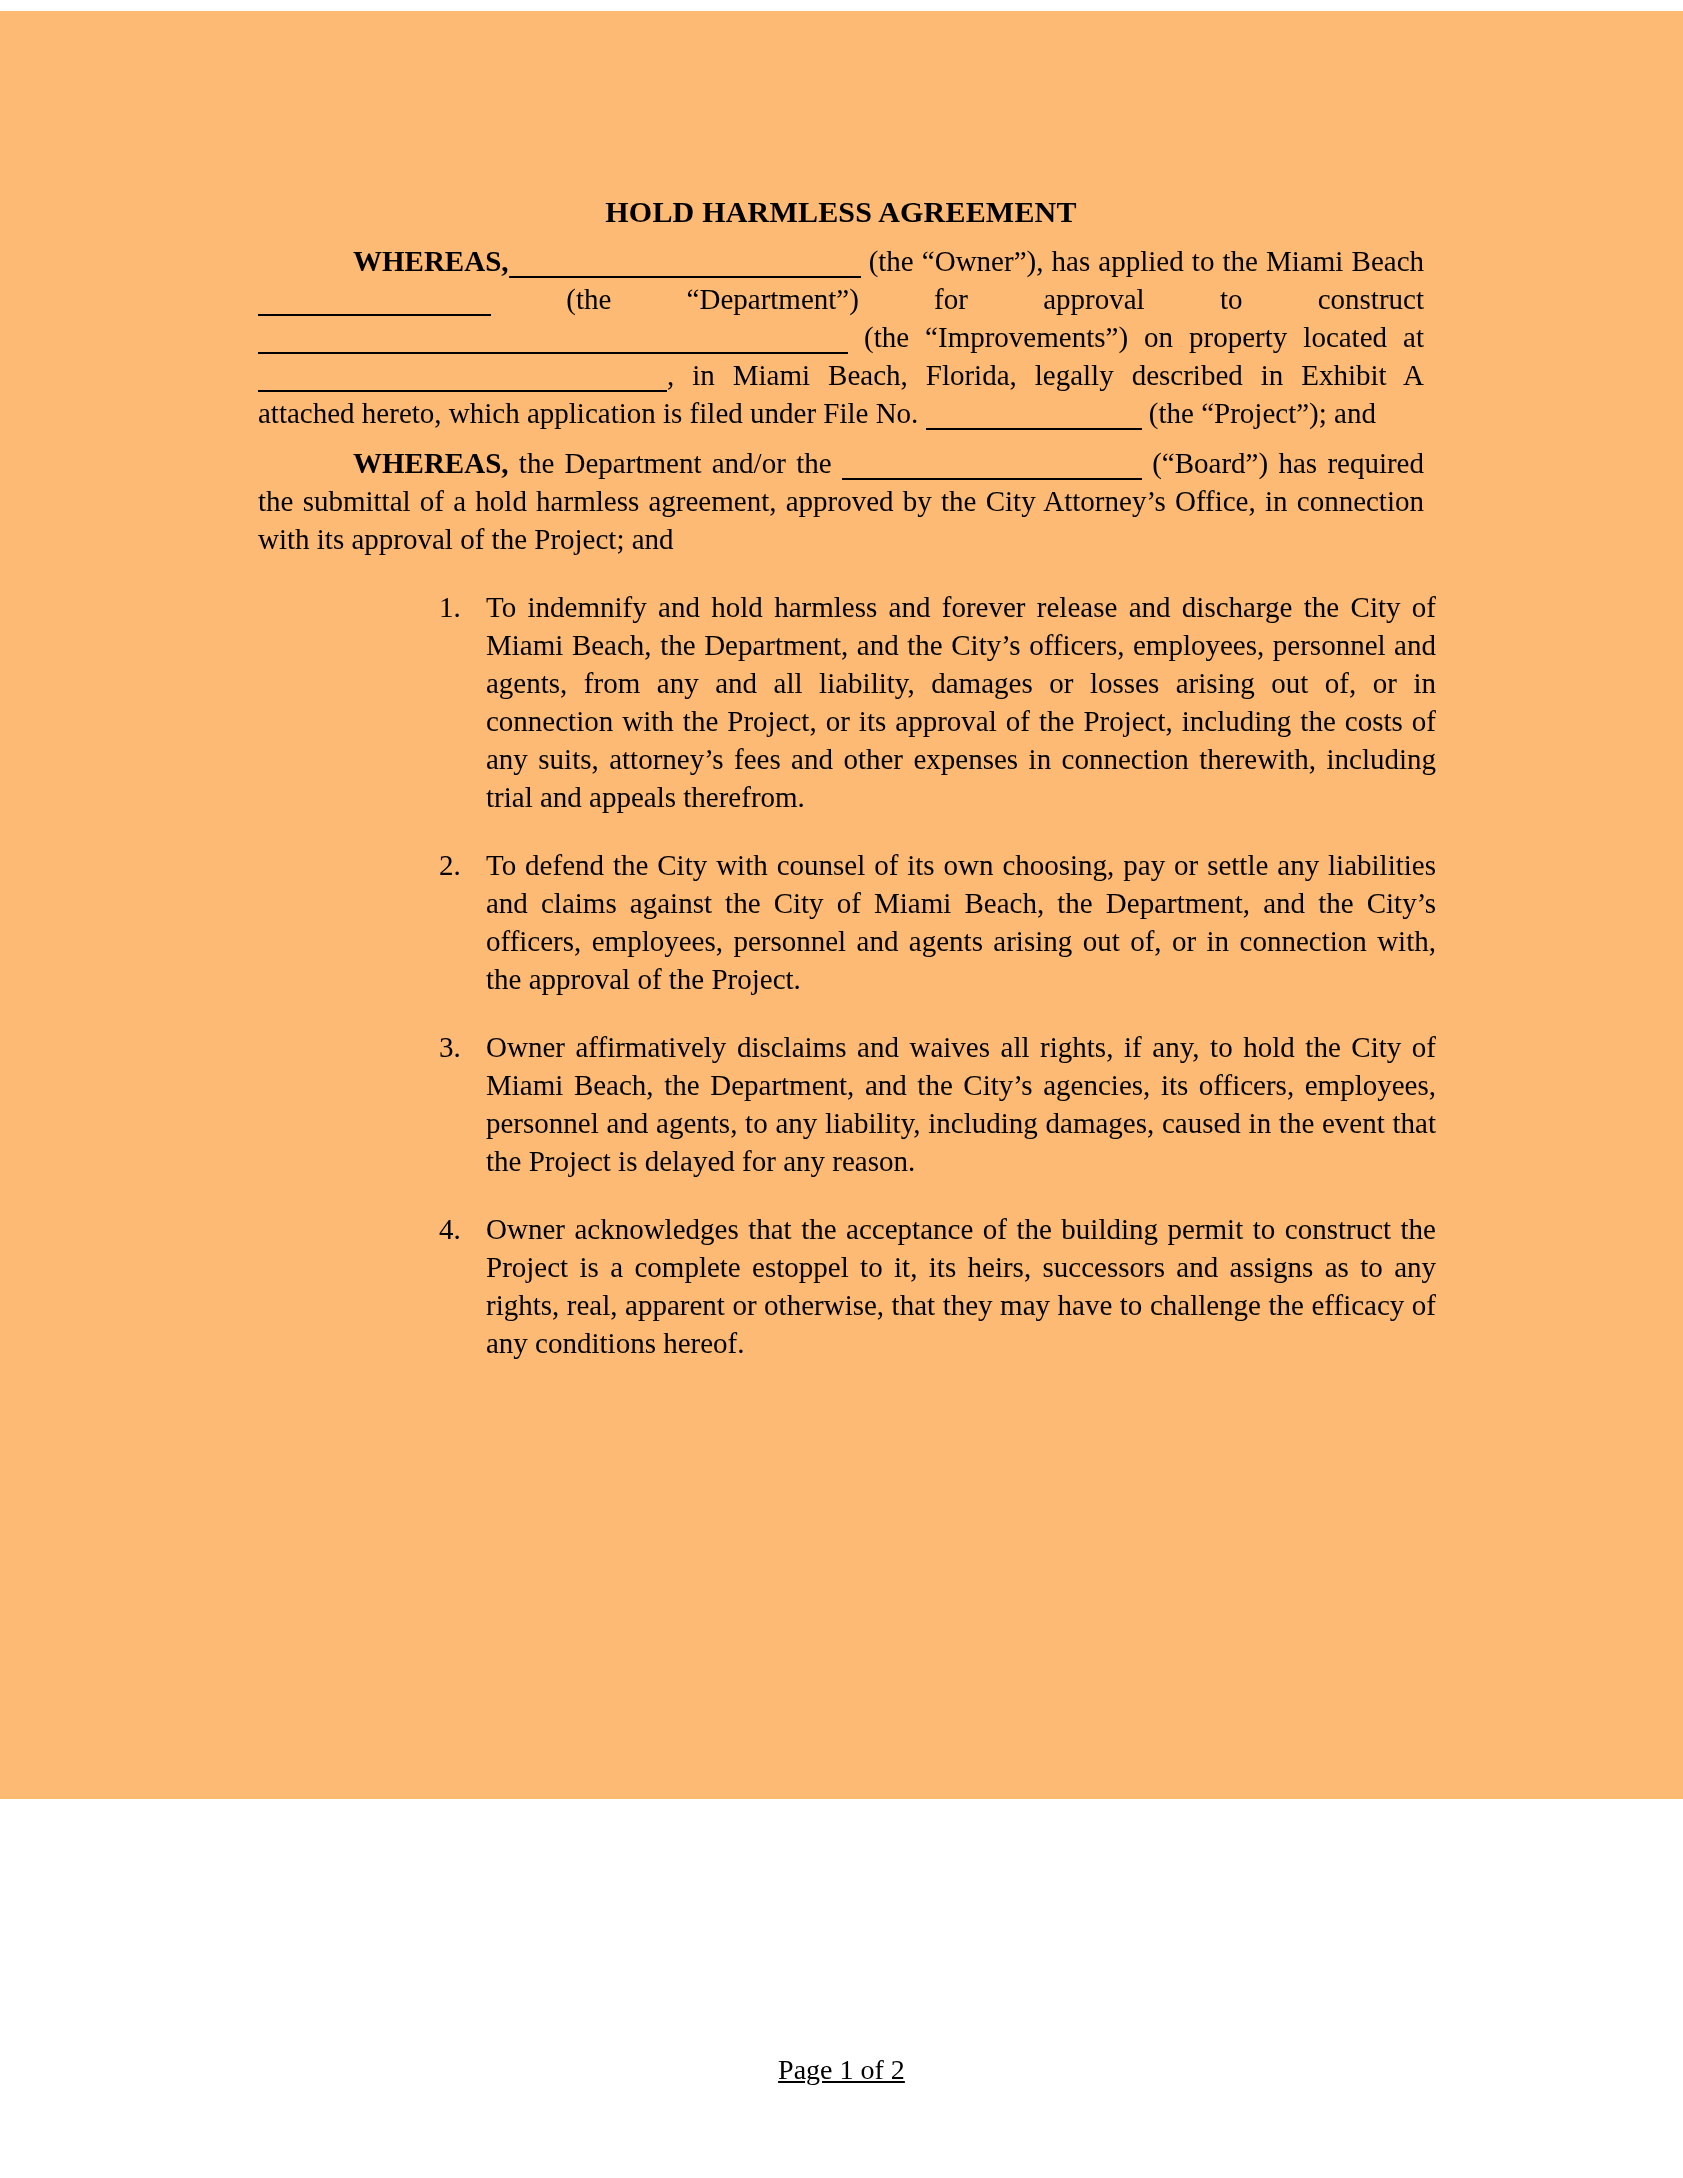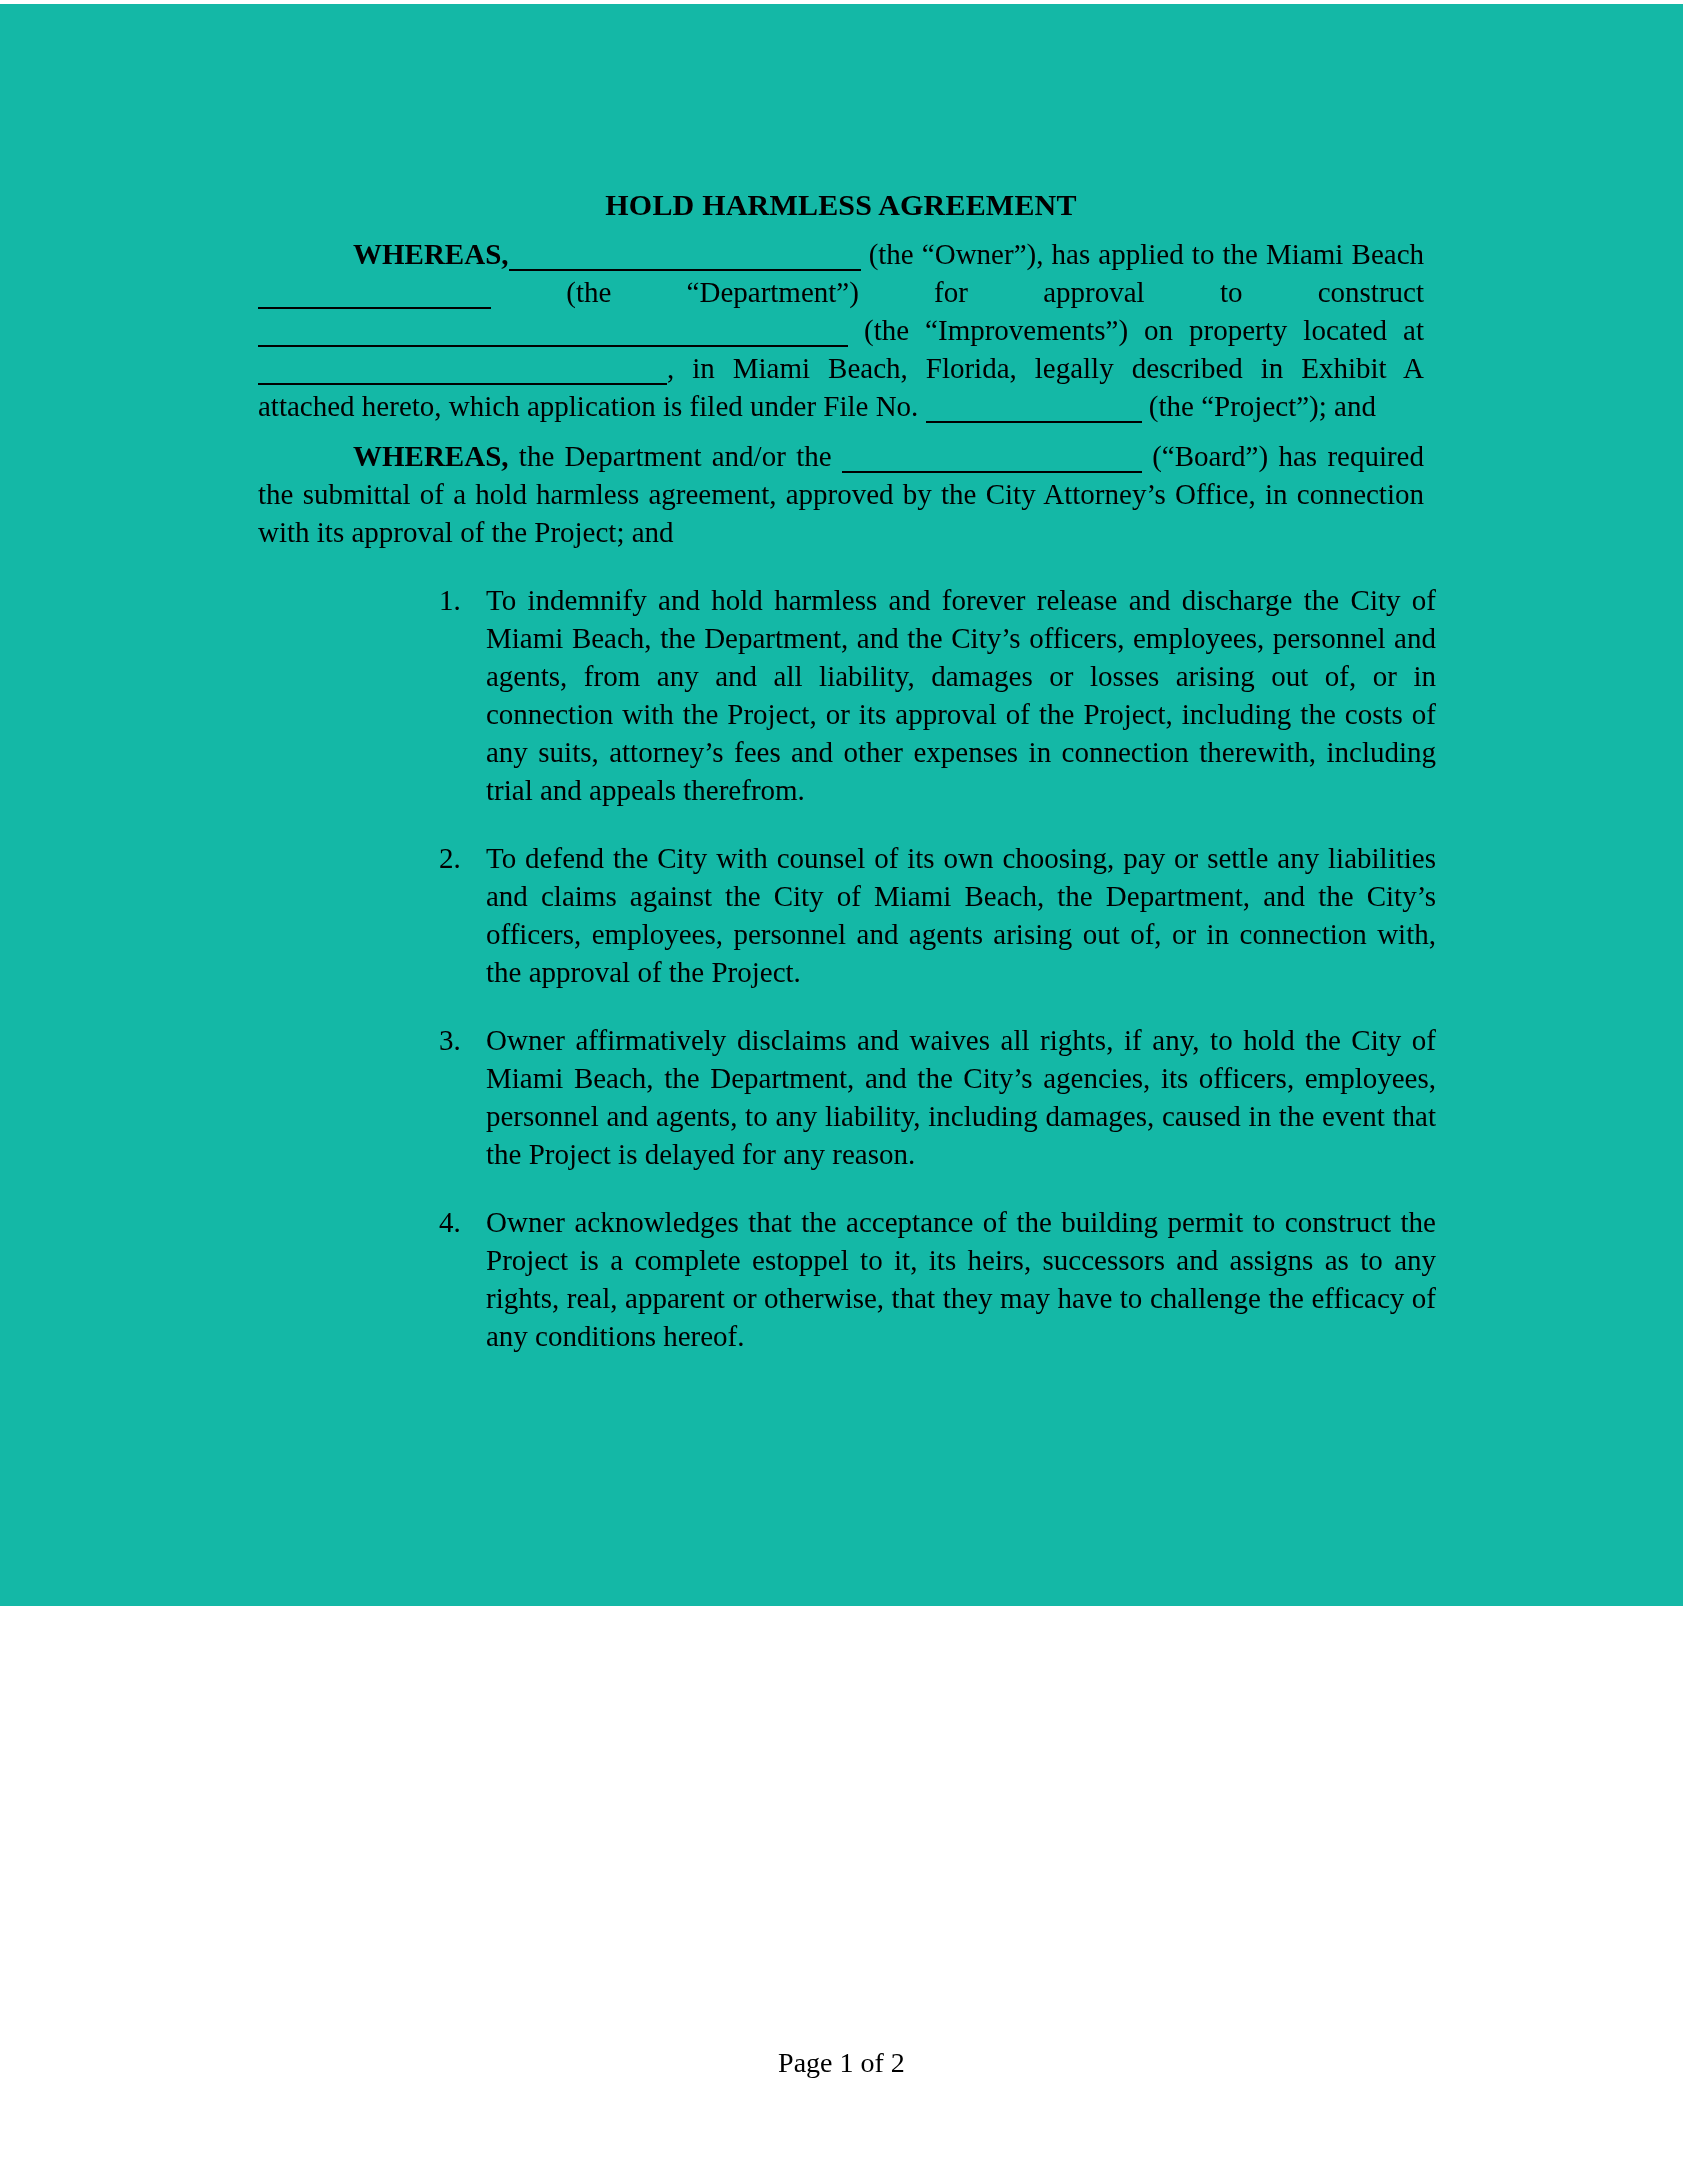--- a/index.html
+++ b/index.html
@@ -13,24 +13,24 @@
     height: 2178px;
     font-family: "Liberation Serif", "DejaVu Serif", serif;
     color: #000000;
     position: relative;
     overflow: hidden;
   }
 
   .page {
     position: absolute;
     left: 0;
-    top: 4px;
+    top: 11px;
     width: 1683px;
-    height: 1602px;
-    background: #14b8a6;
+    height: 1788px;
+    background: #fdba74;
   }
 
   
   .content {
     position: absolute;
     left: 246px;
     top: 0;
     width: 1190px;
   }
 
@@ -110,20 +110,21 @@
   }
 
   .footer {
     position: absolute;
     left: 0;
     top: 2042px;
     width: 1683px;
     text-align: center;
     font-size: 28px;
     line-height: 34px;
+    text-decoration: underline;
   }
 </style>
 </head>
 <body>
 
 <div class="page">
 
   <div class="content">
 
     <h1 class="doc-title">HOLD HARMLESS AGREEMENT</h1>

